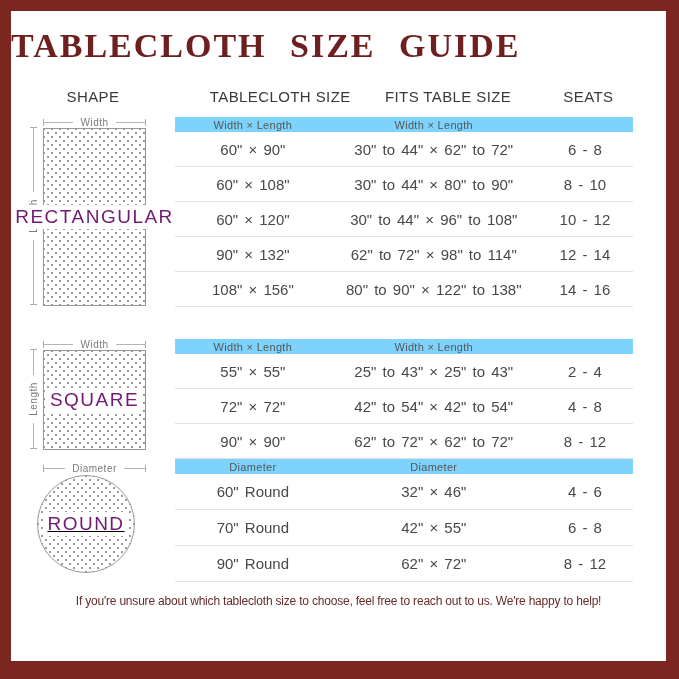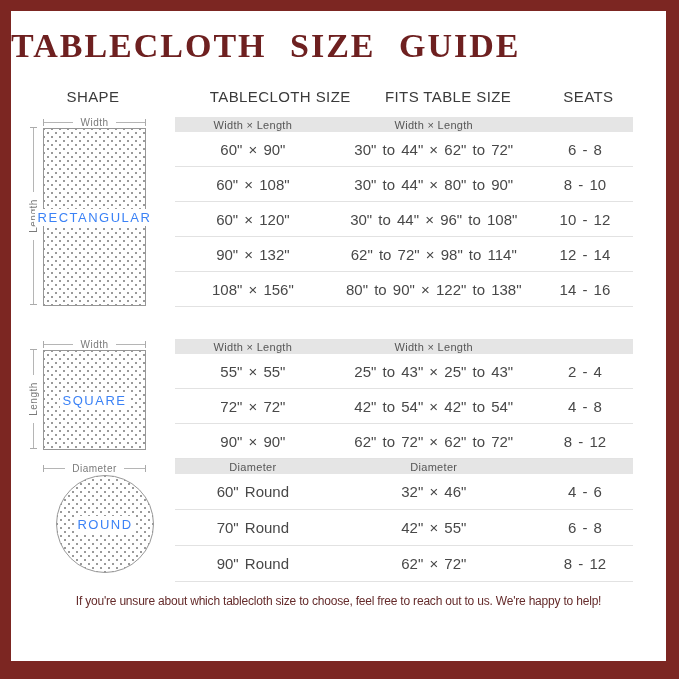--- a/index.html
+++ b/index.html
@@ -28,43 +28,43 @@
   .c2{width:45%;text-align:center;}
   .c3{width:21%;text-align:center;}
   
   .section{display:flex;margin-right:33px;}
   .sec-rect{margin-top:12px;}
   .sec-square{margin-top:32px;}
   .sec-round{}
   .shape-cell{width:164px;flex:none;position:relative;}
   .tbl{flex:1;min-width:0;}
   .bar{
-    display:flex;align-items:center;height:15px;background:#e5e5e5;
+    display:flex;align-items:center;height:15px;background:#7dd3fc;
     font-size:11px;color:#565656;letter-spacing:.3px;
   }
   .row{
     display:flex;align-items:center;height:34px;
     border-bottom:1px solid #e2e2e2;
     font-size:15px;color:#484848;word-spacing:2px;
   }
   .sec-round .row{height:35px;}
   
   .shape{
     position:absolute;border:1px solid #979797;background-color:#fff;
     background-image:
       radial-gradient(circle,#9a9a9a 0.8px,transparent 1px),
       radial-gradient(circle,#9a9a9a 0.8px,transparent 1px);
     background-size:8px 8px;background-position:0 0,4px 4px;
     display:flex;align-items:center;justify-content:center;
   }
   .rect{left:32px;top:11px;width:101px;height:176px;}
   .squareshape{left:32px;top:11px;width:101px;height:98px;}
-  .circleshape{left:45px;top:16px;width:96px;height:96px;border-radius:50%;}
+  .circleshape{left:26px;top:16px;width:96px;height:96px;border-radius:50%;text-decoration:underline;}
   .shape-label{
-    font-size:13px;letter-spacing:1.5px;color:#3b82f6;
+    font-size:19px;letter-spacing:1.5px;color:#701a75;
     background:#ffffff;padding:1px 3px;white-space:nowrap;
   }
   .dim{position:absolute;display:flex;align-items:center;height:10px;}
   .dim .tick{width:1px;height:7px;background:#ababab;flex:none;}
   .dim .line{flex:1;height:0;border-top:1px solid #b5b5b5;}
   .dim .lbl{padding:0 7px;font-size:10px;color:#7a7a7a;letter-spacing:.5px;white-space:nowrap;}
   .hdim-rect{left:32px;top:0;width:103px;}
   .vdim-rect{width:178px;left:-67px;top:94px;transform:rotate(-90deg);}
   .hdim-square{left:32px;top:0;width:103px;}
   .vdim-square{width:100px;left:-28px;top:55px;transform:rotate(-90deg);}

